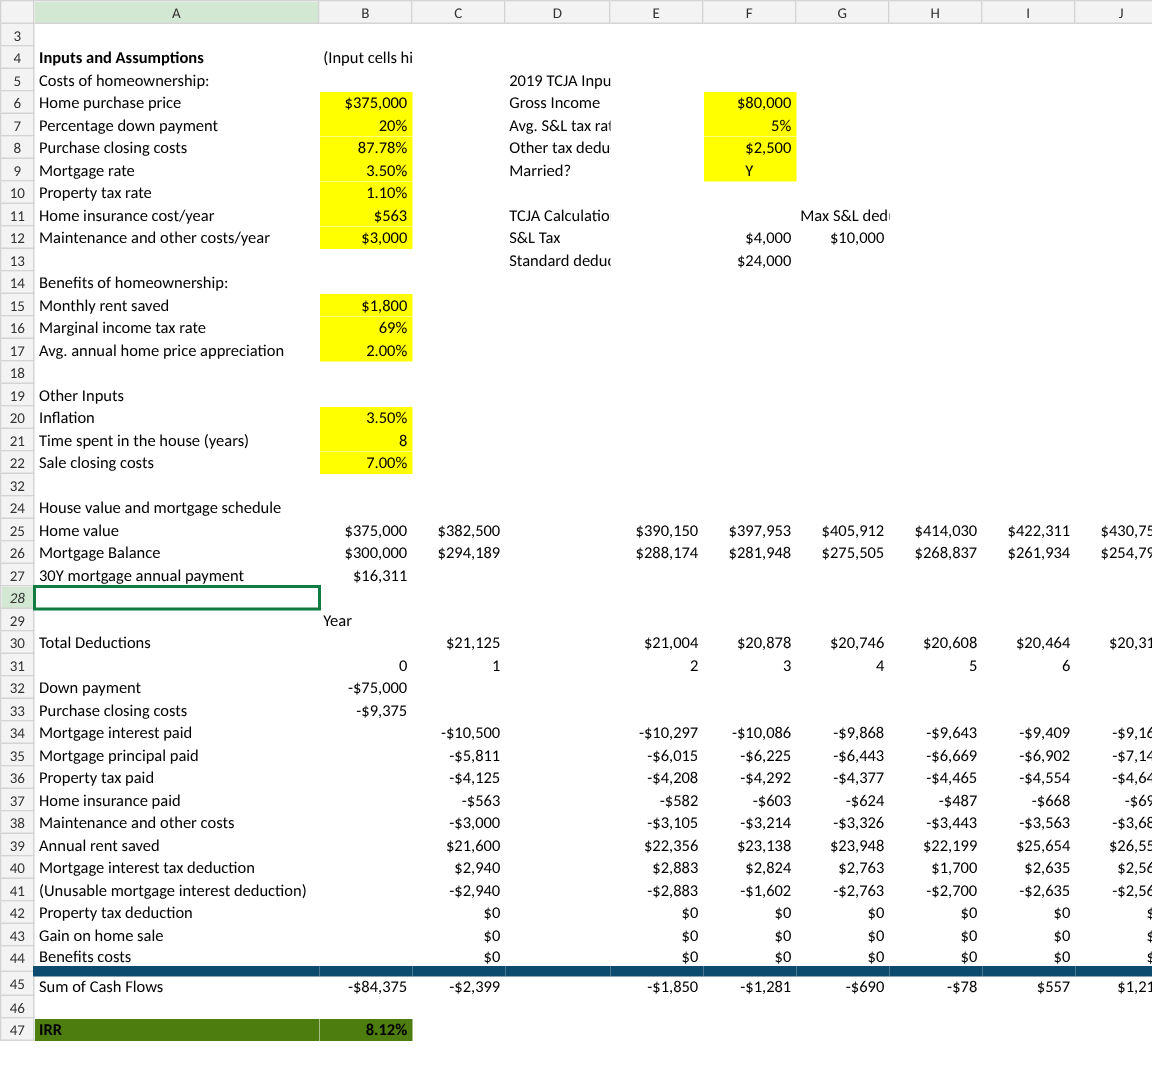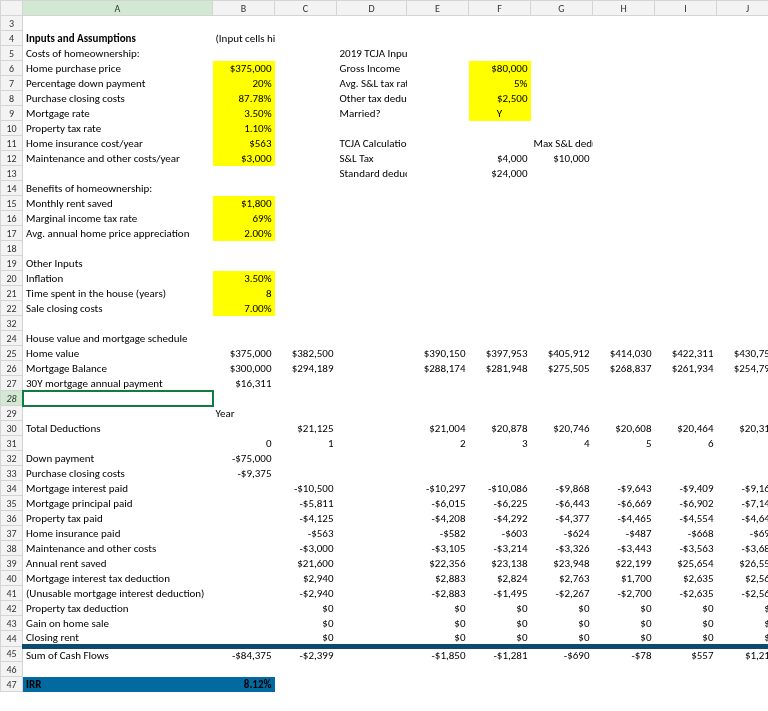--- a/index.html
+++ b/index.html
@@ -47,23 +47,23 @@
   }
   .row-hdr.sel {
     background: #d2e8d2;
     font-style: italic;
   }
   .b { font-weight: bold; }
   .i { }
   .r { text-align: right; }
   .c { text-align: center; }
   .yel { background: #ffff00; }
-  .grn { background: #0369a1; }
+  .grn { background: #4d7c0f; }
   .sel-cell { outline: 2px solid #107c41; outline-offset: -1px; }
-  .linetop td:not(.row-hdr) { border-top: 5px solid #0c4a6e; }
+  .linetop td:not(.row-hdr) { border-top: 7px solid #0c4a6e; }
 </style>
 </head>
 <body>
 
 <table>
   <colgroup id="colgroup">
       <col style="width: 22px;">
       <col style="width: 190px;">
       <col style="width: 62px;">
       <col style="width: 62px;">
@@ -596,22 +596,22 @@
         <td class="r">$2,567</td>
         <td class="r">$2,497</td>
       </tr>
       <tr>
         <td class="row-hdr">41</td>
         <td>  (Unusable mortgage interest deduction)</td>
         <td></td>
         <td class="r">-$2,940</td>
         <td></td>
         <td class="r">-$2,883</td>
-        <td class="r">-$1,495</td>
-        <td class="r">-$2,267</td>
+        <td class="r">-$1,602</td>
+        <td class="r">-$2,763</td>
         <td class="r">-$2,700</td>
         <td class="r">-$2,635</td>
         <td class="r">-$2,567</td>
         <td class="r">$0</td>
       </tr>
       <tr>
         <td class="row-hdr">42</td>
         <td>Property tax deduction</td>
         <td></td>
         <td class="r">$0</td>
@@ -633,21 +633,21 @@
         <td class="r">$0</td>
         <td class="r">$0</td>
         <td class="r">$0</td>
         <td class="r">$0</td>
         <td class="r">$0</td>
         <td class="r">$0</td>
         <td class="r">$191,975</td>
       </tr>
       <tr>
         <td class="row-hdr">44</td>
-        <td>Closing rent</td>
+        <td>Benefits costs</td>
         <td></td>
         <td class="r">$0</td>
         <td></td>
         <td class="r">$0</td>
         <td class="r">$0</td>
         <td class="r">$0</td>
         <td class="r">$0</td>
         <td class="r">$0</td>
         <td class="r">$0</td>
         <td class="r">-$30,756</td>

